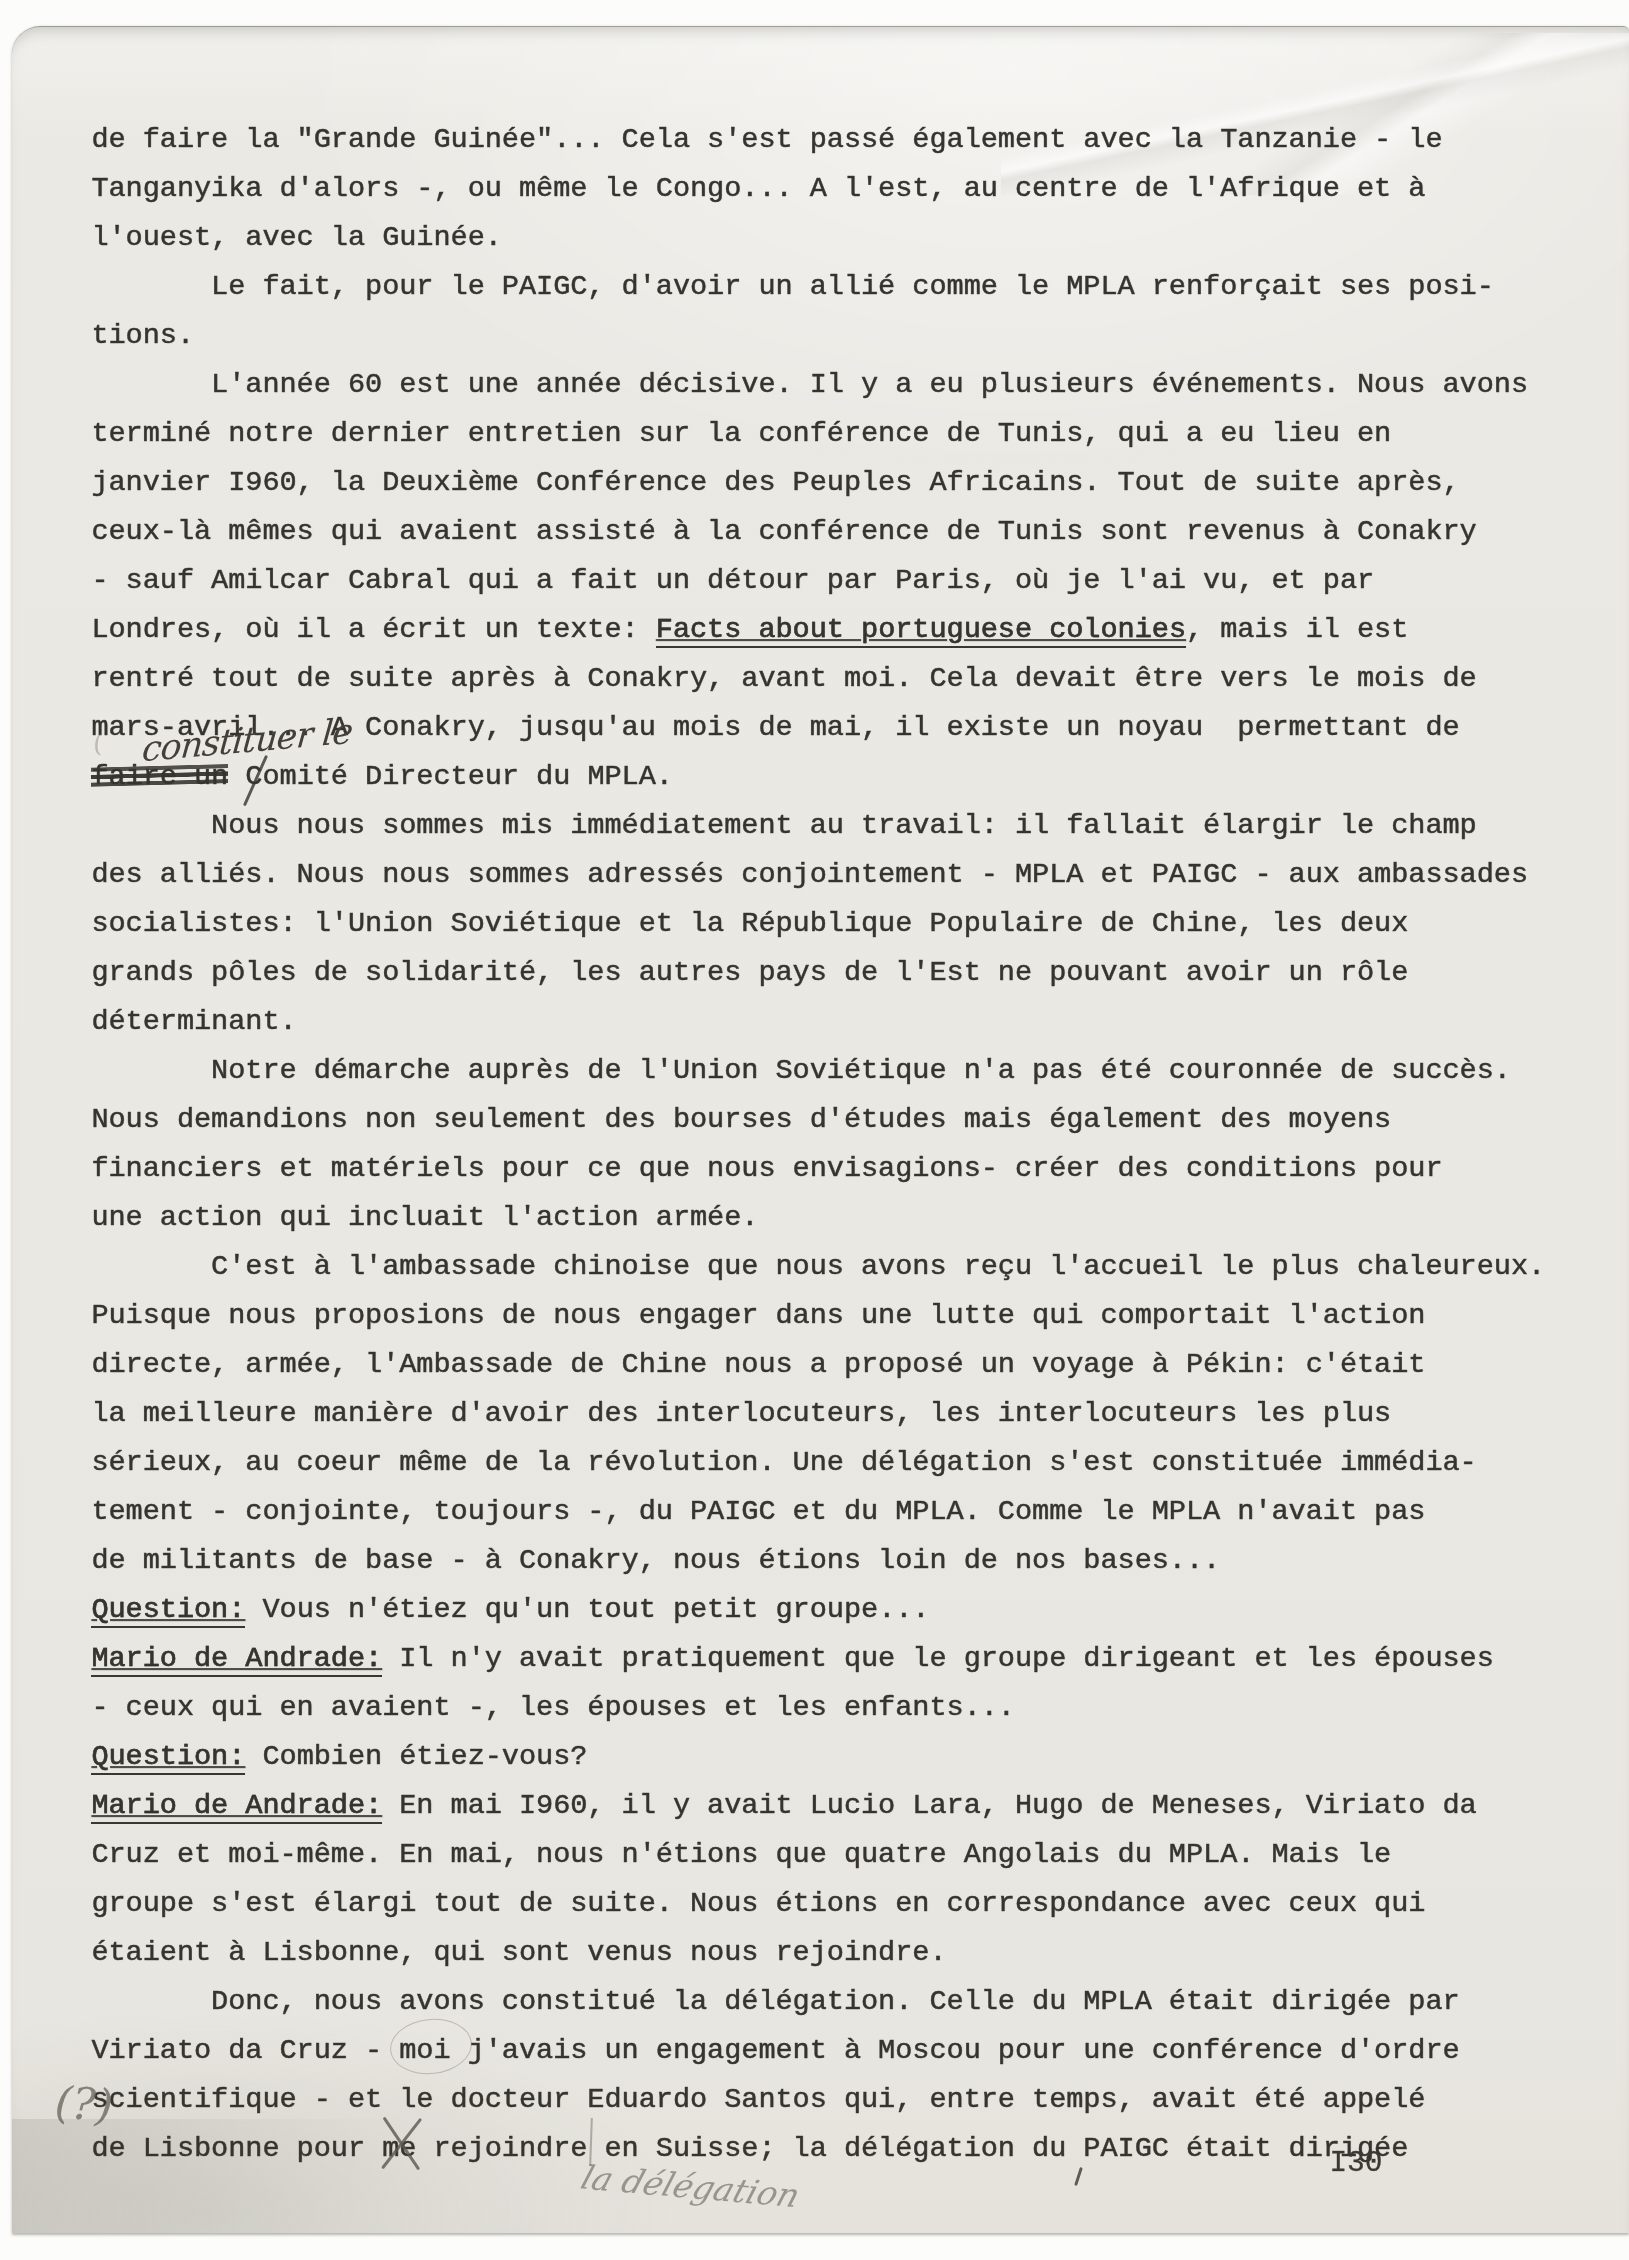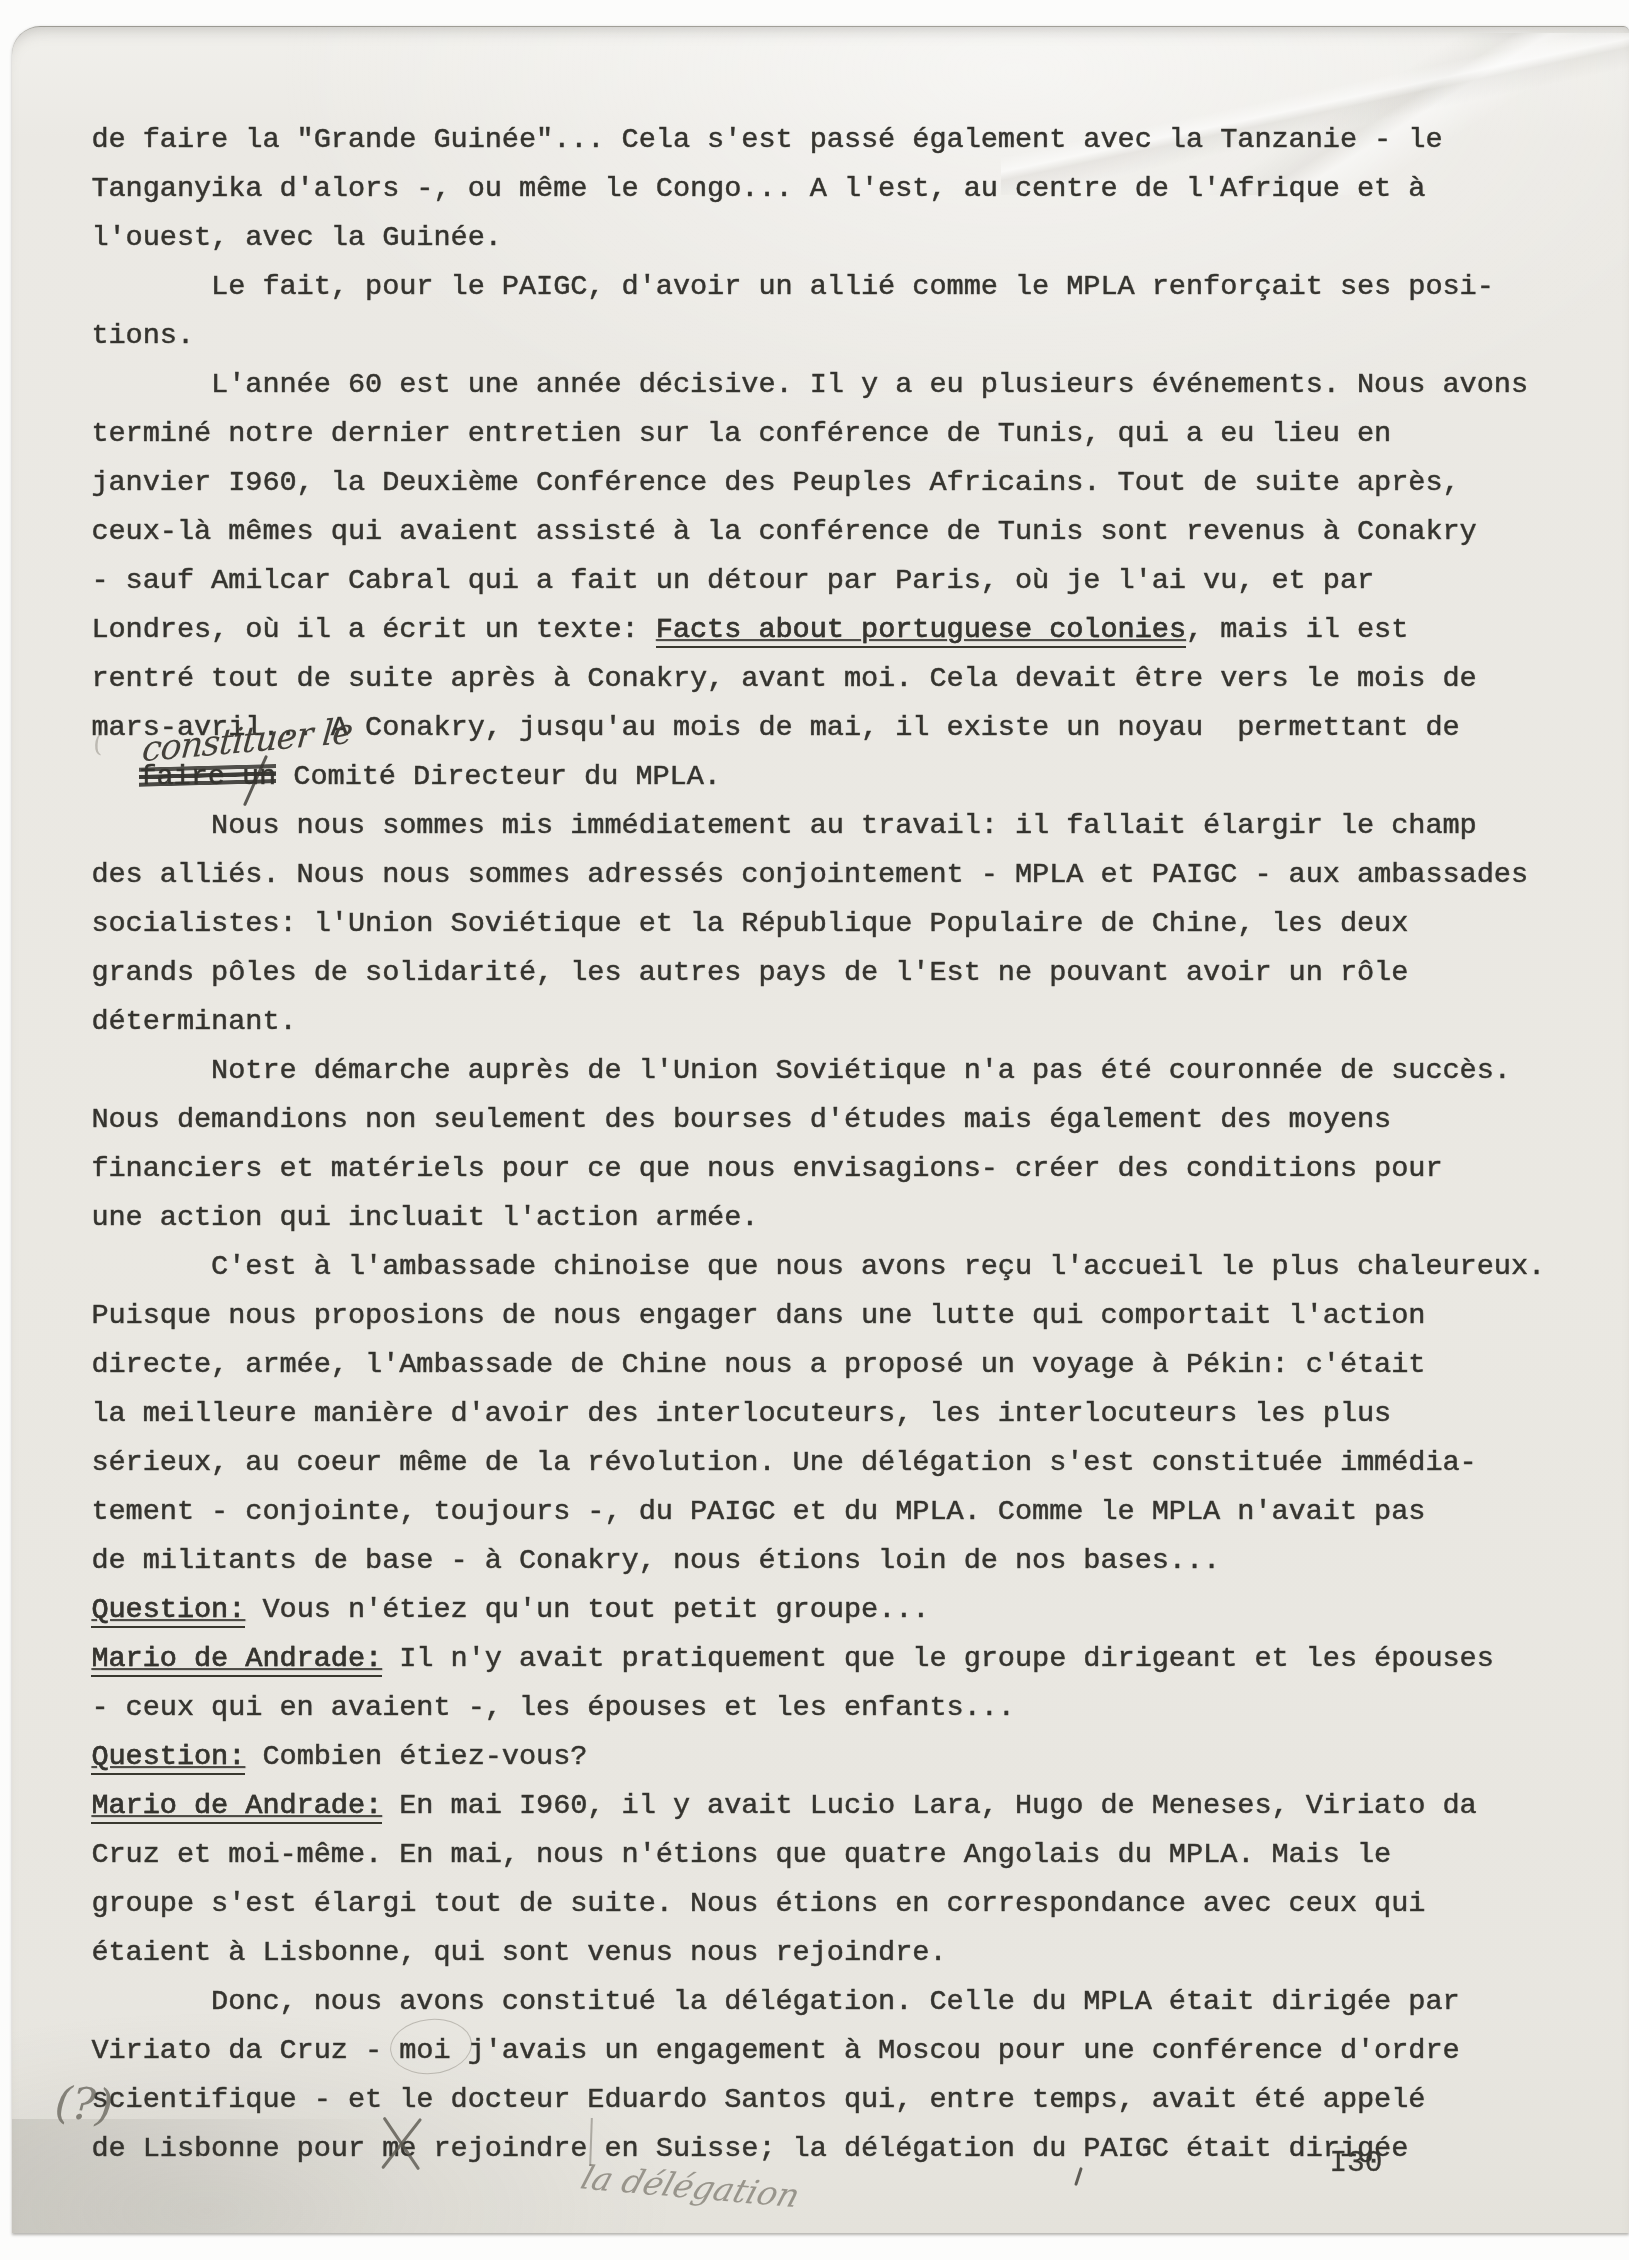--- a/index.html
+++ b/index.html
@@ -37,21 +37,20 @@
     text-shadow:0.4px 0.4px 0.8px rgba(52,51,46,.35);
   }
   .typed span{display:inline;}
   .s-u{border-bottom:2.9px double #39382f;text-decoration:underline;}
   .s-x{
     background-image:linear-gradient(-1.5deg,
       transparent 26%, rgba(38,37,33,.82) 28%, rgba(38,37,33,.82) 37%,
       transparent 39%, transparent 47%, rgba(38,37,33,.88) 48%, rgba(38,37,33,.88) 58%,
       transparent 60%, transparent 67%, rgba(38,37,33,.78) 69%, rgba(38,37,33,.78) 78%,
       transparent 80%);
-    margin-left:48px;
   }
   .hw{position:absolute;font-family:"DejaVu Serif", serif;font-style:italic;white-space:nowrap;}
   .hw-insert{left:130px;top:693px;font-size:35px;color:#43403a;transform:rotate(-5deg) skewX(-10deg);letter-spacing:-1px;}
   .hw-margin-paren{left:81px;top:702px;font-size:25px;color:rgba(120,116,105,.4);transform:rotate(-8deg);}
   .hw-question{left:43px;top:2051px;font-size:44px;color:rgba(100,97,88,.75);transform:rotate(4deg);}
   .hw-note{left:570px;top:2140px;font-size:33px;color:rgba(120,116,105,.7);transform:rotate(5deg) skewX(-12deg);}
   .slash{position:absolute;left:242px;top:726px;width:2.9px;height:55px;background:rgba(55,53,47,.8);transform:rotate(24deg);border-radius:1.9px;}
   .circle-moi{position:absolute;left:378px;top:1992px;width:80px;height:53px;border:1.9px solid rgba(135,131,121,.45);border-radius:50%;transform:rotate(-6deg);}
   .xmark{position:absolute;left:358px;top:2087px;width:63px;height:61px;}
   .xmark::before,.xmark::after{content:'';position:absolute;left:29.5px;top:-1.9px;width:2.9px;height:104%;background:rgba(90,87,79,.8);border-radius:1.9px;}

